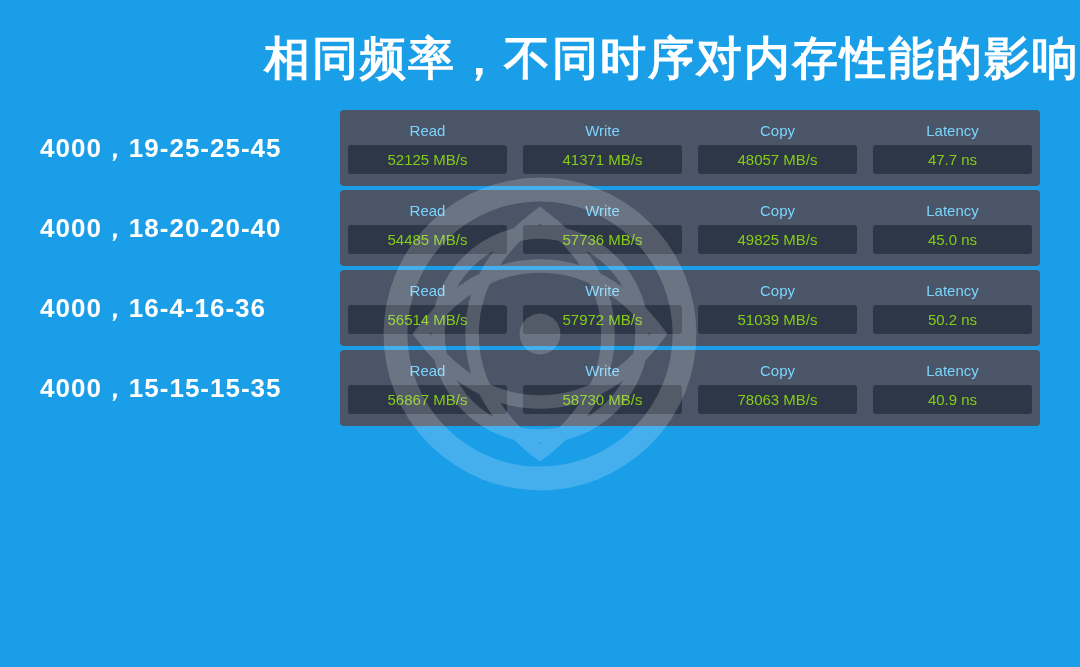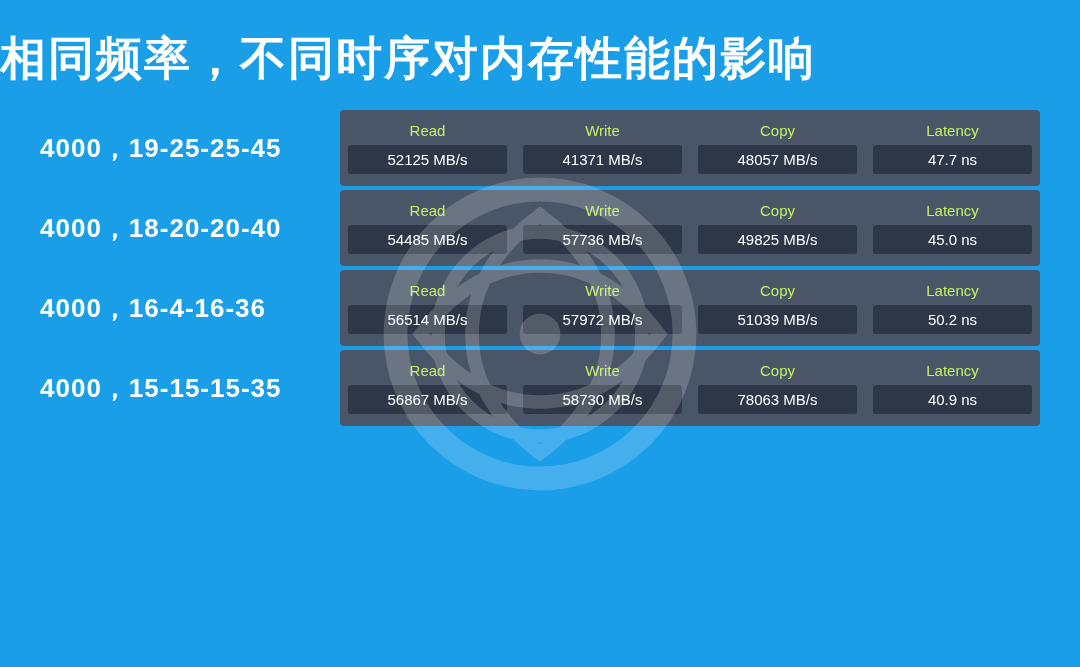--- a/index.html
+++ b/index.html
@@ -21,21 +21,21 @@
       opacity: 0.18;
       width: 340px;
       height: 340px;
       pointer-events: none;
     }
 
     .title {
       color: white;
       font-size: 46px;
       font-weight: bold;
-      text-align: left;
+      text-align: right;
       padding-top: 28px;
       padding-bottom: 20px;
       letter-spacing: 2px;
     }
 
     .content-area {
       display: flex;
       flex-direction: column;
       gap: 4px;
       padding: 0 40px;
@@ -67,28 +67,28 @@
 
     .bench-col {
       display: flex;
       flex-direction: column;
       align-items: center;
       gap: 6px;
       padding: 4px 8px;
     }
 
     .bench-header {
-      color: #bef264;
+      color: #7dd3fc;
       font-size: 15px;
       font-weight: 500;
     }
 
     .bench-value {
       background: #2d3748;
-      color: #ffffff;
+      color: #84cc16;
       font-size: 15px;
       font-weight: 500;
       padding: 6px 0;
       border-radius: 3px;
       width: 100%;
       text-align: center;
     }
   </style>
 </head>
 <body>

